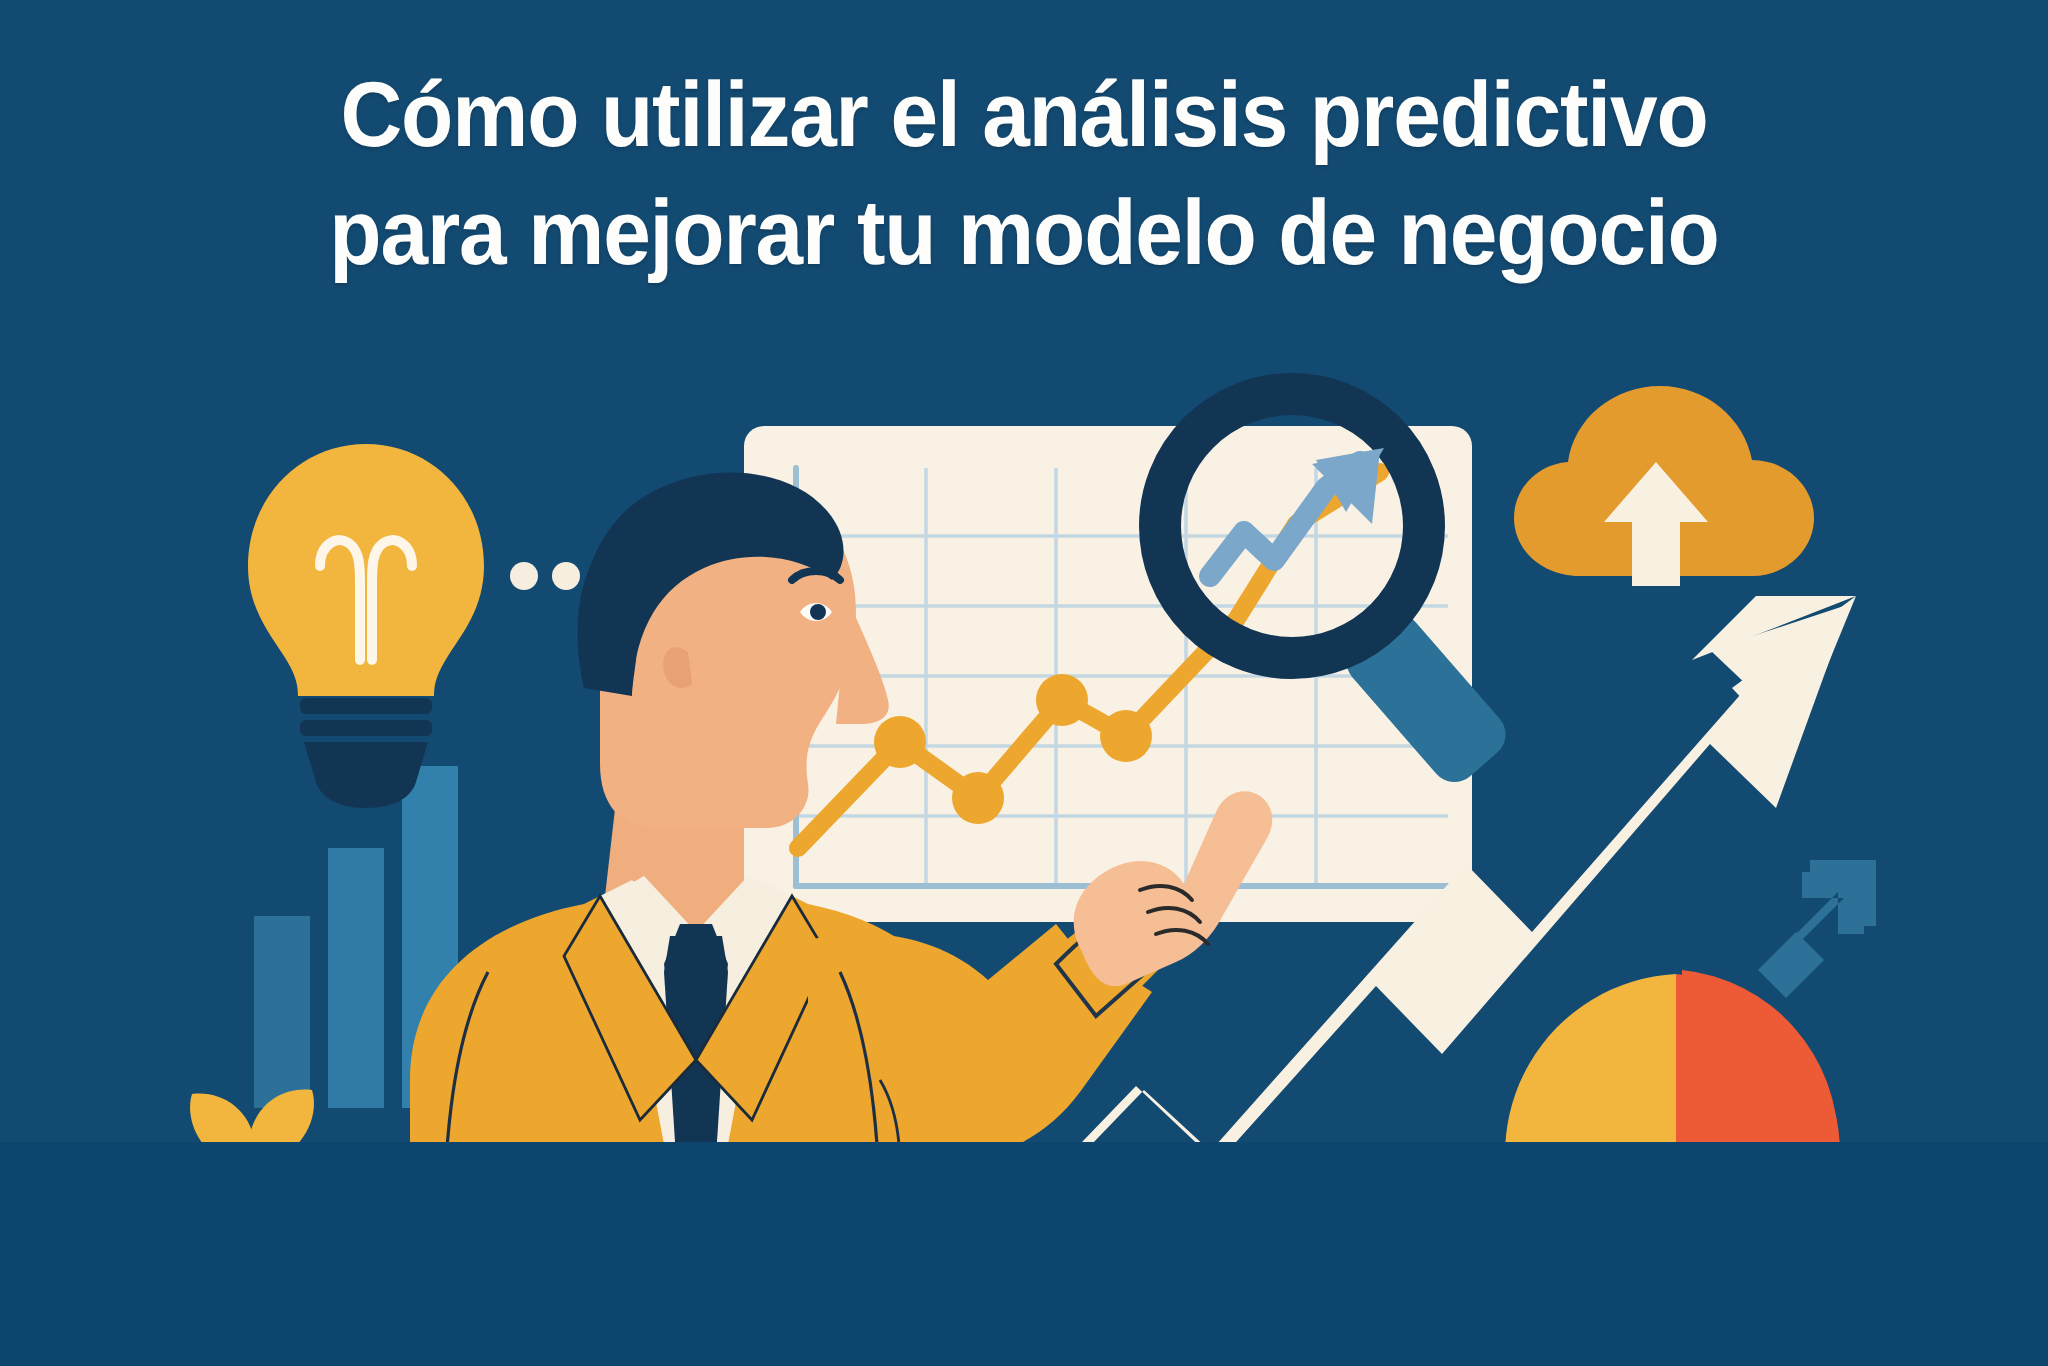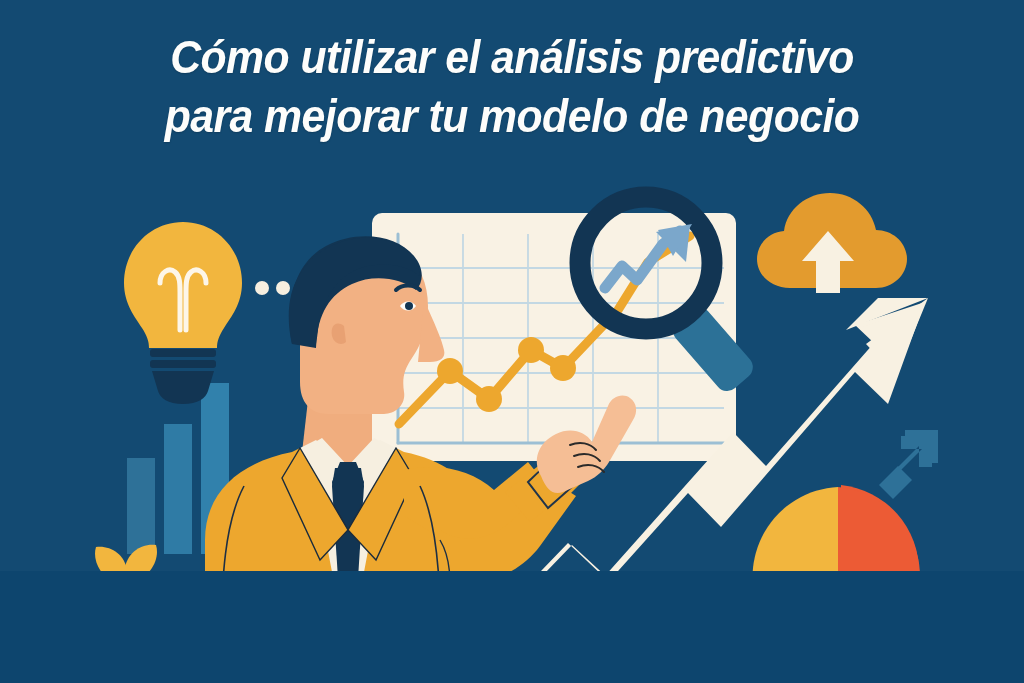--- a/index.html
+++ b/index.html
@@ -1,20 +1,19 @@
 <!DOCTYPE html>
 <html><head>
 <meta charset="utf-8">
 <style>
   html,body{margin:0;padding:0;background:#0d456e;}
   body{font-family:"Liberation Sans",sans-serif;}
   #stage{
     position:relative;width:1024px;height:571px;overflow:hidden;
     background:#a21caf;
-    font-style:italic;
   }
   #stage svg.layer{position:absolute;left:0;top:0;width:1024px;height:683px;display:block;}
   #title{
     position:absolute;left:0;top:28px;width:1024px;
     text-align:center;
     color:#fdfdfb;
     font-family:"Liberation Sans",sans-serif;
     font-weight:bold;
     font-size:46px;
     line-height:1.28;

